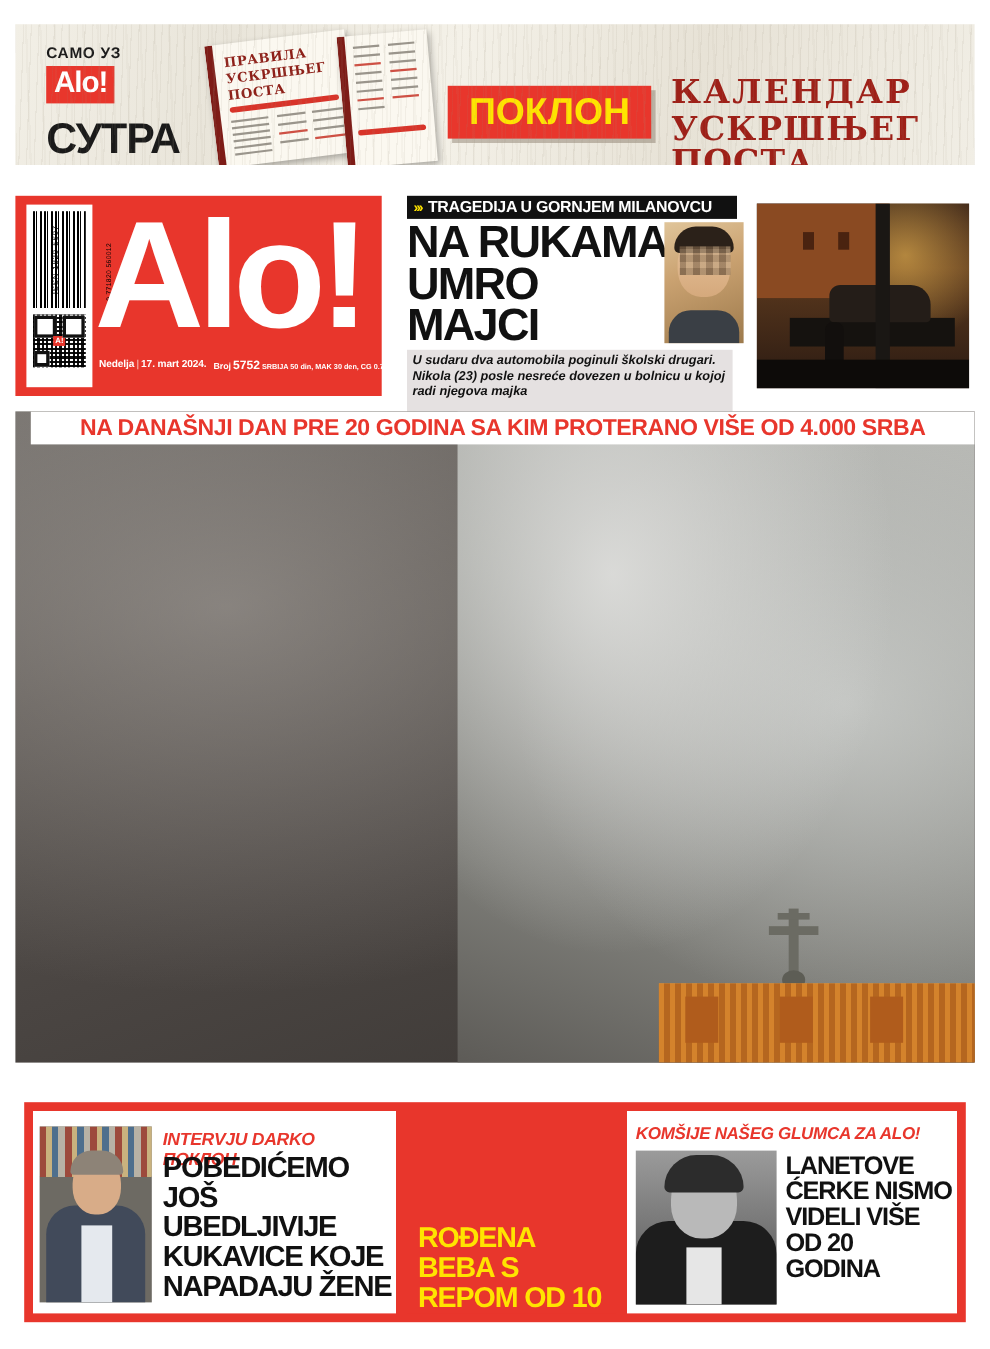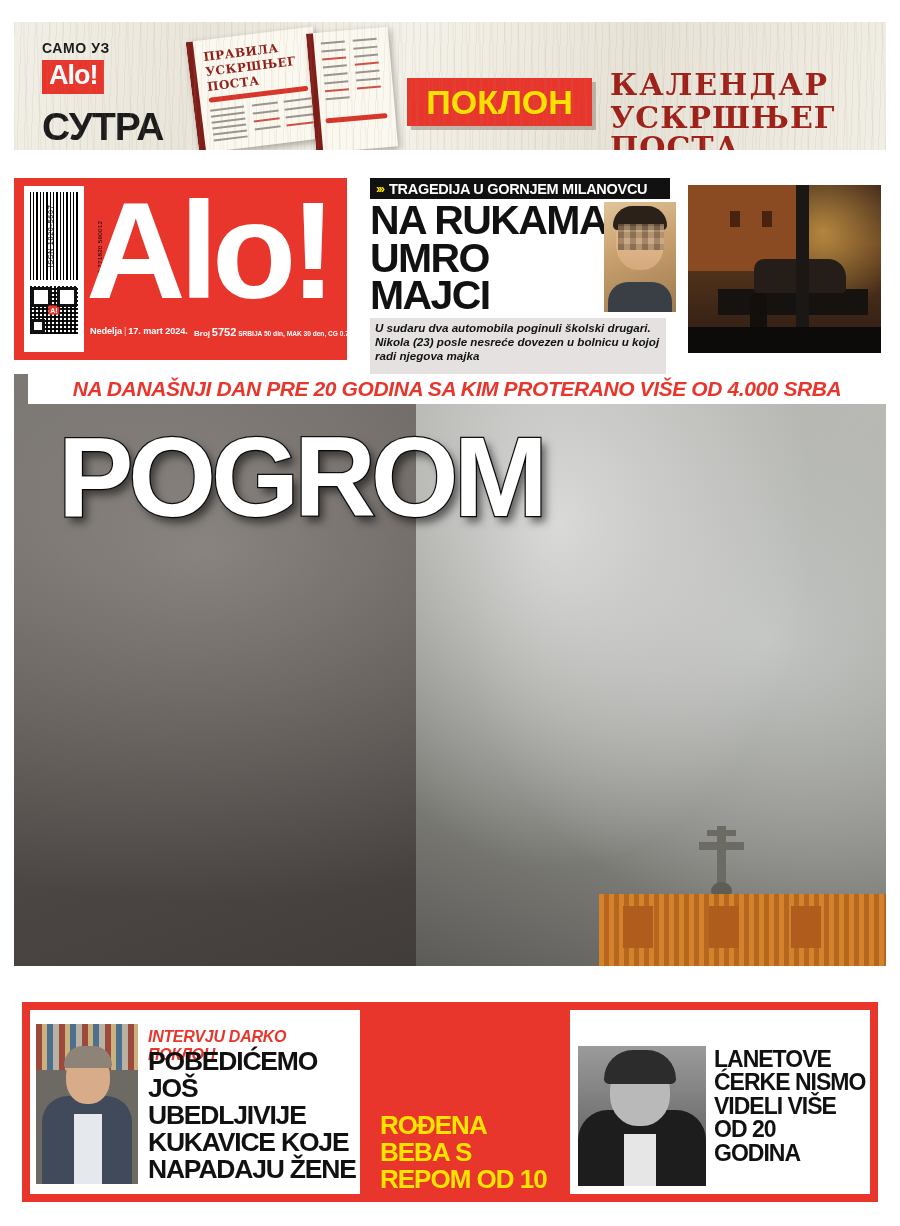--- a/index.html
+++ b/index.html
@@ -241,21 +241,21 @@
     position:absolute; left:585px; bottom:0; width:301px; height:72px; z-index:2;
     background:
       repeating-linear-gradient(90deg,#d4832c 0 5px,#b5661f 5px 10px),
       linear-gradient(180deg,#e09a42,#a85d19);
   }
   .roof-tiles .chim{ position:absolute; bottom:18px; width:30px; height:42px; background:#b05c1c; }
   .roof-tiles .c1{ left:24px; } .roof-tiles .c2{ left:110px; } .roof-tiles .c3{ left:192px; }
 
   .ms-banner{
     position:absolute; left:14px; top:0; width:858px; height:30px; background:#fff;
-    display:flex; align-items:center; justify-content:center; z-index:5;font-style:italic;
+    display:flex; align-items:center; justify-content:center; z-index:5;
   }
   .ms-banner span{
     color:#e8362c; font-size:21px; font-weight:900; letter-spacing:-.4px; white-space:nowrap;
   }
   .ms-pogrom{
     position:absolute; left:44px; top:55px; z-index:6;
     font-size:113px; font-weight:900; color:#fff; line-height:.86; letter-spacing:-5px;
     -webkit-text-stroke:2.5px #111;
     paint-order:stroke fill;
     text-shadow:5px 6px 9px rgba(0,0,0,.55);
@@ -449,21 +449,20 @@
   <div class="roof-tiles">
     <div class="chim c1"></div>
       <div class="chim c2"></div>
       <div class="chim c3"></div>
   </div>
 
   <div class="ms-banner">
     <span>NA DANAŠNJI DAN PRE 20 GODINA SA KIM PROTERANO VIŠE OD 4.000 SRBA</span>
   </div>
 
-  <div class="ms-pogrom">POGROM</div>
 
 </div>
 
 <div class="bottom-frame"></div>
 
 <div class="bot-panel" id="bot-left">
   <div class="bl-photo">
     <div class="books"></div>
       <div class="suit"></div>
       <div class="shirt"></div>
@@ -472,20 +471,21 @@
   </div>
   <div class="bl-kick">INTERVJU DARKO ПОКЛОН</div>
   <div class="bl-head">POBEDIĆEMO JOŠ UBEDLJIVIJE KUKAVICE KOJE NAPADAJU ŽENE</div>
 </div>
 
 <div class="bot-panel" id="bot-mid">
   <div class="bm-sub">ROĐENA BEBA S REPOM OD 10 CM</div>
 </div>
 
 <div class="bot-panel" id="bot-right">
+  <div class="br-kick">KOMŠIJE NAŠEG GLUMCA ZA ALO!</div>
   <div class="br-photo">
     <div class="bcoat"></div>
       <div class="bcollar"></div>
       <div class="bhead"></div>
       <div class="bhair"></div>
   </div>
   <div class="br-head">LANETOVE ĆERKE NISMO VIDELI VIŠE OD 20 GODINA</div>
 </div>
 
 </body></html>

